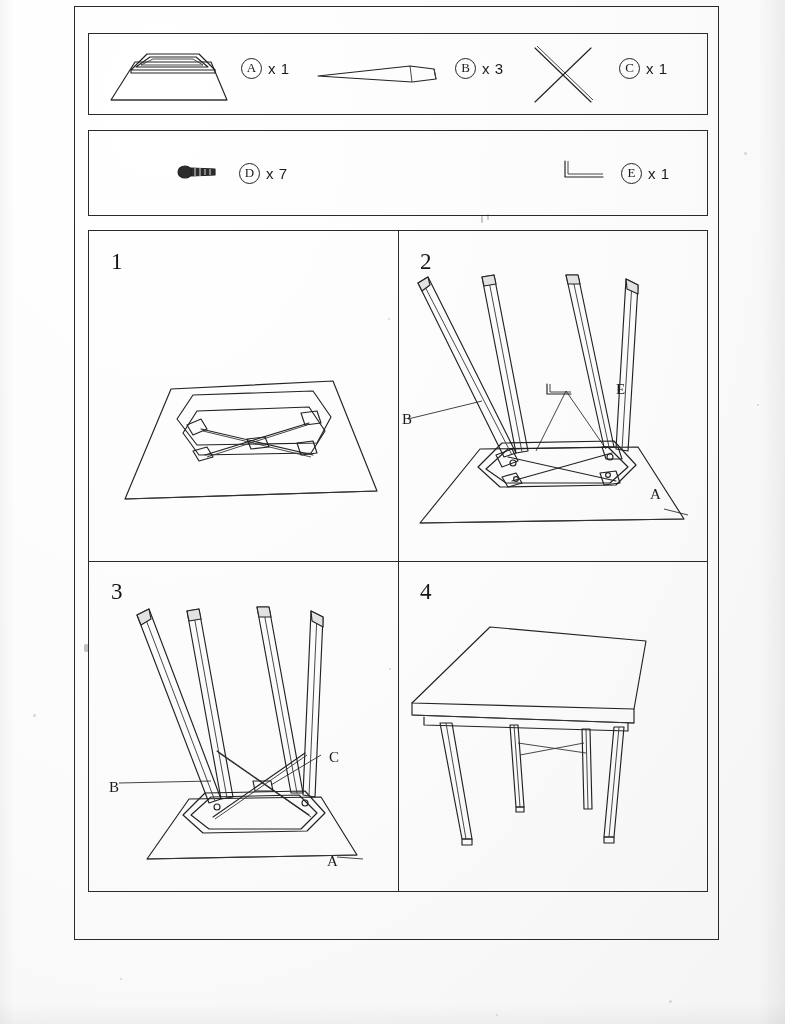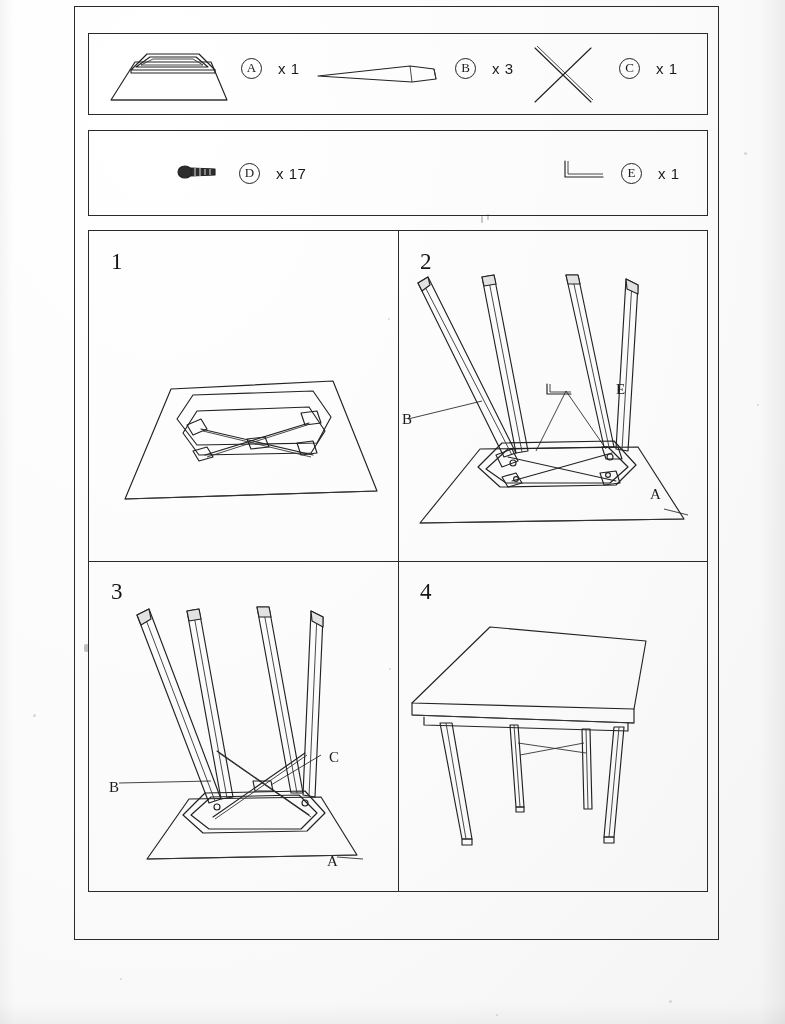--- a/index.html
+++ b/index.html
@@ -126,21 +126,21 @@
     border: 1.2px solid #222;
     border-radius: 50%;
     font-size: 13px;
     font-family: "Liberation Serif", serif;
     vertical-align: middle;
   }
   .qty {
     display: inline-block;
     vertical-align: middle;
     font-size: 15px;
-    margin-left: 14px;
+    margin-left: 4px;
     font-family: "Liberation Sans", sans-serif;
     letter-spacing: .5px;
   }
   .part-item {
     position: absolute;
     display: flex;
     align-items: center;
     gap: 2px;
   }
 
@@ -228,21 +228,21 @@
 
   <div style="position:absolute;left:88px;top:32px;">
     <svg width="44" height="18" viewBox="0 0 44 18">
       <ellipse class="ln" cx="8" cy="9" rx="7" ry="6" style="fill:#2d2d2d;"></ellipse>
       <path class="ln" d="M14 5 L38 6 L38 12 L14 13 Z" style="fill:#2d2d2d;"></path>
       <path class="ln-thin" d="M18 5 L18 13 M23 5 L23 13 M28 6 L28 12 M33 6 L33 12" style="stroke:#f0f0f0;"></path>
     </svg>
   </div>
   <div class="part-item" style="left:150px;top:32px;">
     <span class="circle-letter">D</span>
-    <span class="qty">x 17</span>
+    <span class="qty">x 7</span>
   </div>
 
   <div style="position:absolute;left:470px;top:26px;">
     <svg width="56" height="30" viewBox="0 0 56 30">
       <path class="ln" d="M6 4 L6 20 L44 20"></path>
       <path class="ln-thin" d="M9 4 L9 17 L44 17"></path>
     </svg>
   </div>
   <div class="part-item" style="left:532px;top:32px;">
     <span class="circle-letter">E</span>

